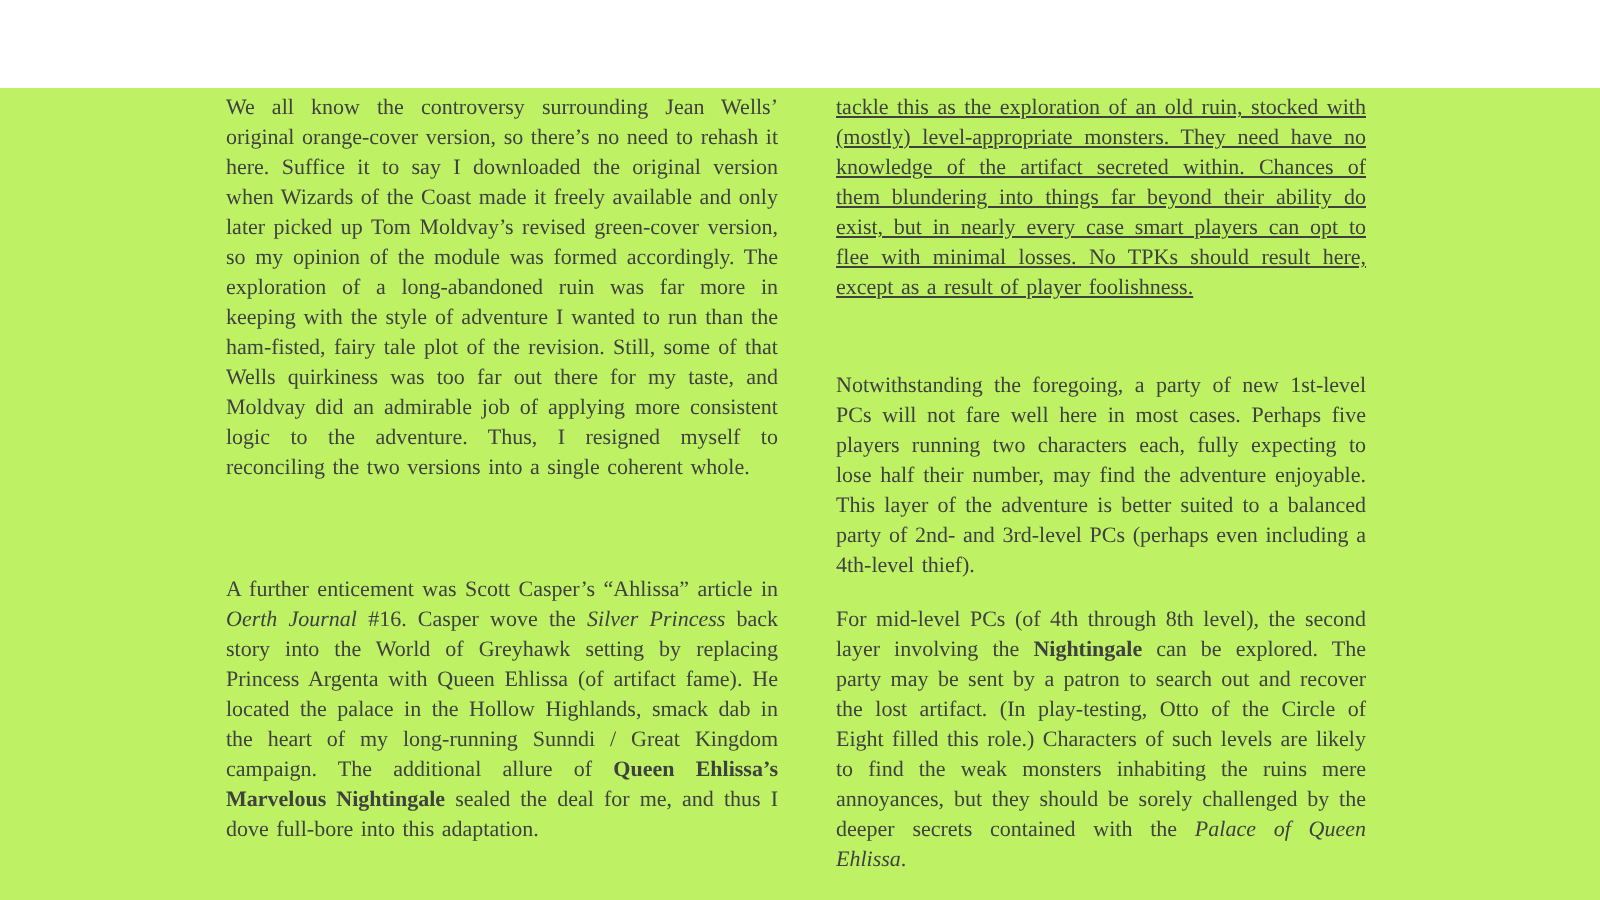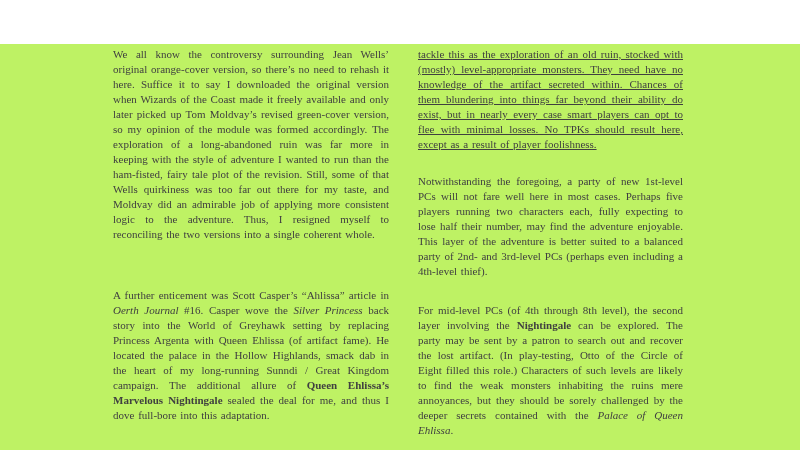--- a/index.html
+++ b/index.html
@@ -20,21 +20,21 @@
     left: 0;
     width: 100%;
     font-size: 11px;
     line-height: 15px;
     text-align: justify;
     word-spacing: 1px;
   }
   .col-left  .para:nth-child(1) { top: 3px; }
   .col-left  .para:nth-child(2) { top: 244px; }
   .col-right .para:nth-child(1) { top: 3px; text-decoration: underline; }
-  .col-right .para:nth-child(2) { top: 130px; }
+  .col-right .para:nth-child(2) { top: 142px; }
   .col-right .para:nth-child(3) { top: 259px; }
   .col-right .para:nth-child(4) { top: 438px; }
   .bd { font-weight: bold; }
   .it { font-style: italic; }
 </style>
 </head>
 <body>
 
 <div class="page" style="background: #bef264; color: rgb(64, 64, 64); margin-top: 44px;">
   <div class="col col-left">

